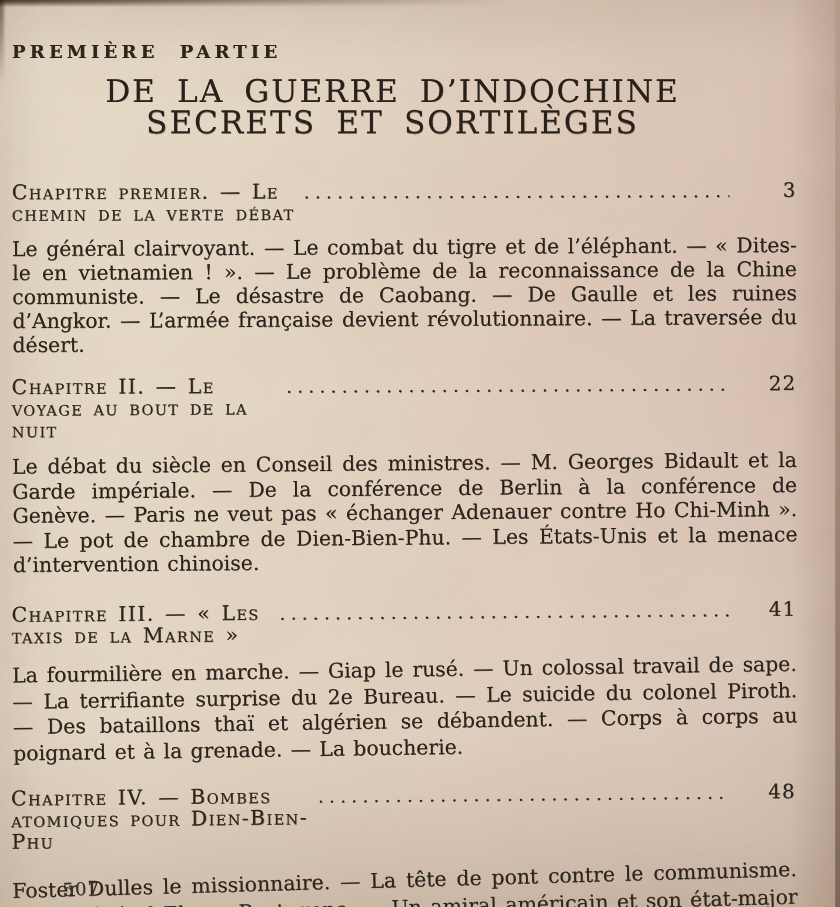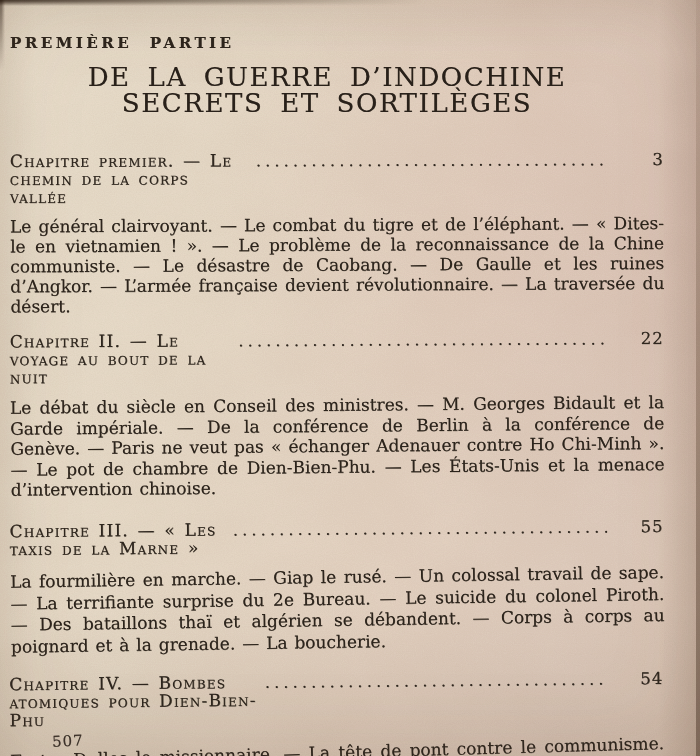--- a/index.html
+++ b/index.html
@@ -110,50 +110,50 @@
 
     <div class="part">PREMIÈRE PARTIE</div>
 
     <h1 class="title">
       <span>DE LA GUERRE D’INDOCHINE</span>
       <span>SECRETS ET SORTILÈGES</span>
     </h1>
 
     <section class="chapter c1">
       <div class="ch-head">
-        <span class="ch-label">Chapitre premier. — Le chemin de la corps vallée</span>
+        <span class="ch-label">Chapitre premier. — Le chemin de la verte débat</span>
         <span class="dots"></span>
         <span class="ch-page">3</span>
       </div>
       <p class="ch-desc">Le général clairvoyant. — Le combat du tigre et de l’éléphant. — « Dites-le en vietnamien ! ». — Le problème de la reconnaissance de la Chine communiste. — Le désastre de Caobang. — De Gaulle et les ruines d’Angkor. — L’armée française devient révolutionnaire. — La traversée du désert.</p>
     </section>
 
     <section class="chapter c2">
       <div class="ch-head">
         <span class="ch-label">Chapitre II. — Le voyage au bout de la nuit</span>
         <span class="dots"></span>
         <span class="ch-page">22</span>
       </div>
       <p class="ch-desc">Le débat du siècle en Conseil des ministres. — M. Georges Bidault et la Garde impériale. — De la conférence de Berlin à la conférence de Genève. — Paris ne veut pas « échanger Adenauer contre Ho Chi-Minh ». — Le pot de chambre de Dien-Bien-Phu. — Les États-Unis et la menace d’intervention chinoise.</p>
     </section>
 
     <section class="chapter c3">
       <div class="ch-head">
         <span class="ch-label">Chapitre III. — « Les taxis de la Marne »</span>
         <span class="dots"></span>
-        <span class="ch-page">55</span>
+        <span class="ch-page">41</span>
       </div>
       <p class="ch-desc">La fourmilière en marche. — Giap le rusé. — Un colossal travail de sape. — La terrifiante surprise du 2e Bureau. — Le suicide du colonel Piroth. — Des bataillons thaï et algérien se débandent. — Corps à corps au poignard et à la grenade. — La boucherie.</p>
     </section>
 
     <section class="chapter c4">
       <div class="ch-head">
         <span class="ch-label">Chapitre IV. — Bombes atomiques pour Dien-Bien-Phu</span>
         <span class="dots"></span>
-        <span class="ch-page">54</span>
+        <span class="ch-page">48</span>
       </div>
       <p class="ch-desc">Foster Dulles le missionnaire. — La tête de pont contre le communisme. — Le général Ely au Pentagone. — Un amiral américain et son état-major survolent Dien-Bien-Phu. — Le seuil de la guerre. — Le camp retranché agonise. — M. J. Laniel tente la démarche de la dernière chance. — Churchill refuse le feu vert. — Les Nord-Africains de Dien-Bien-Phu cessent de se battre.</p>
     </section>
 
   </div>
 
   <div class="footer-num">507</div>
 
   <div class="edge-top"></div>
   <div class="edge-left"></div>

